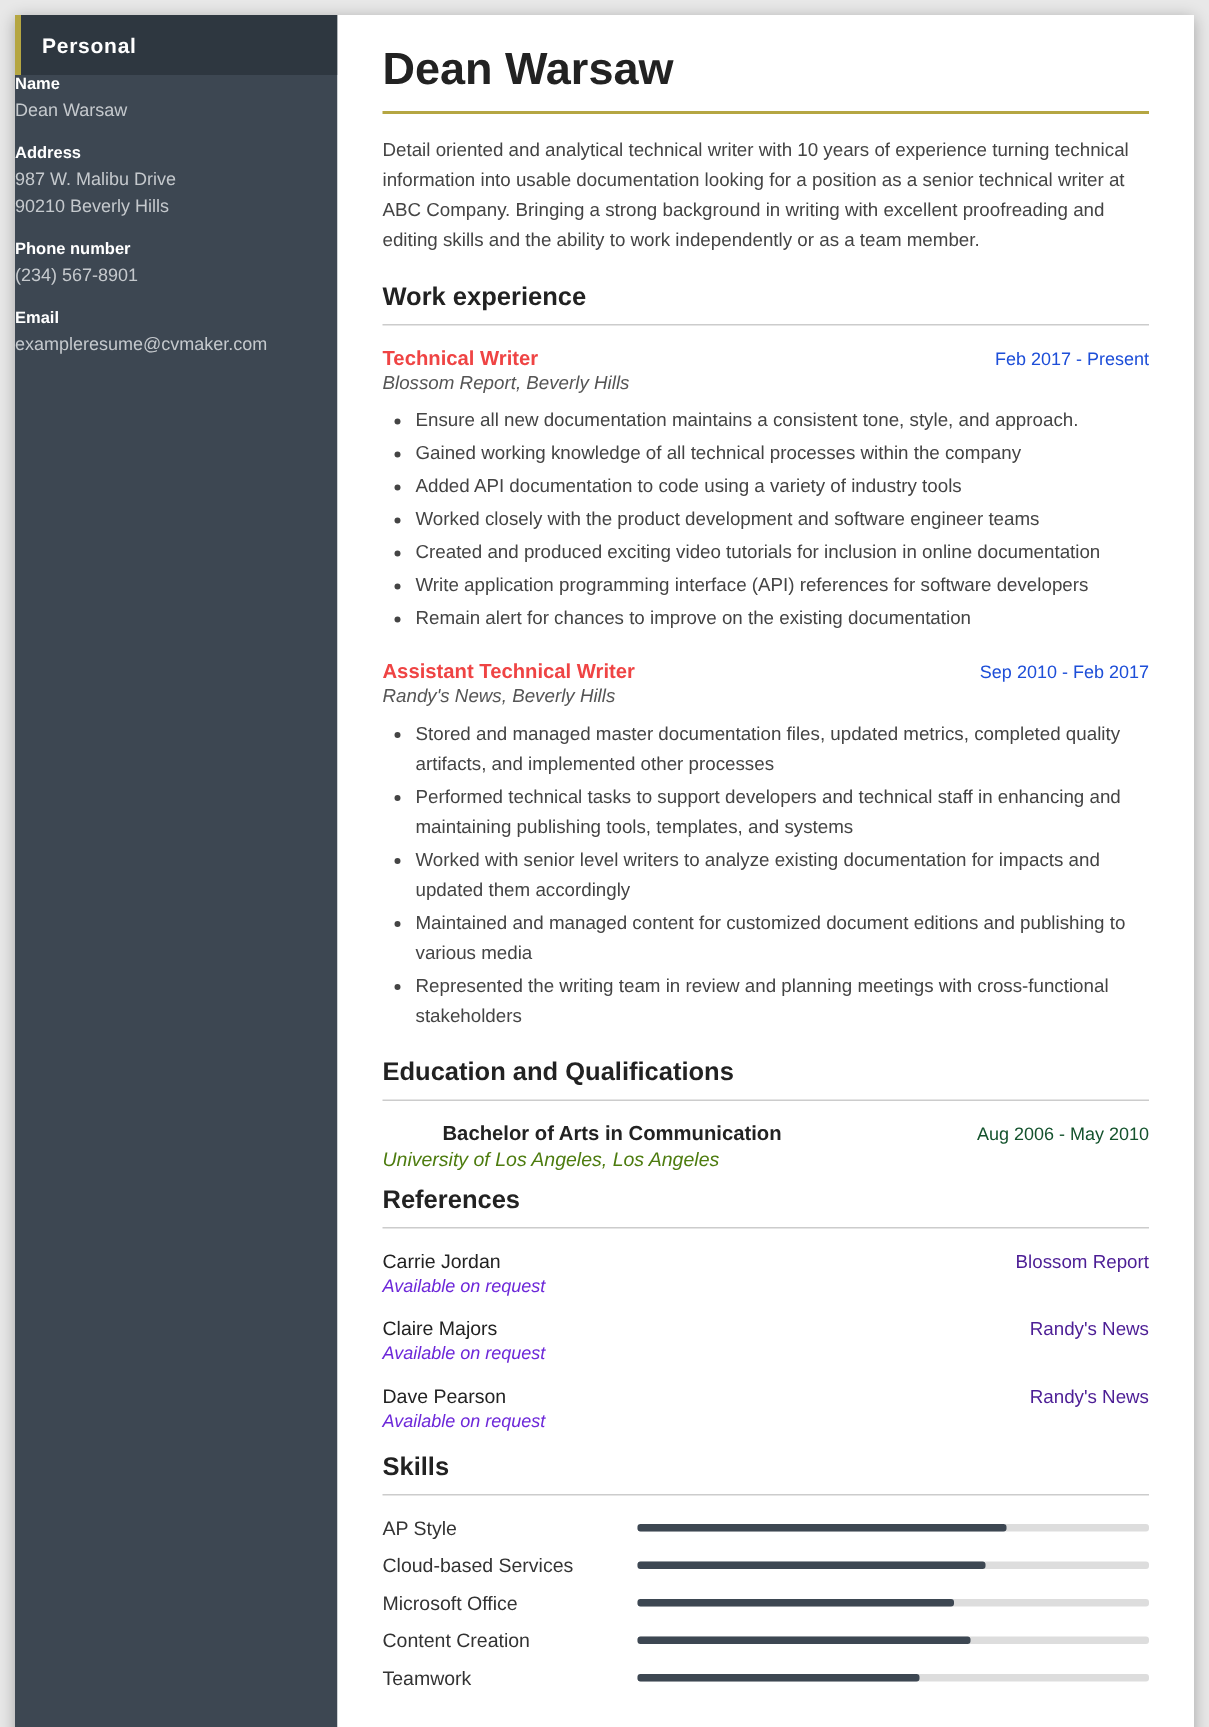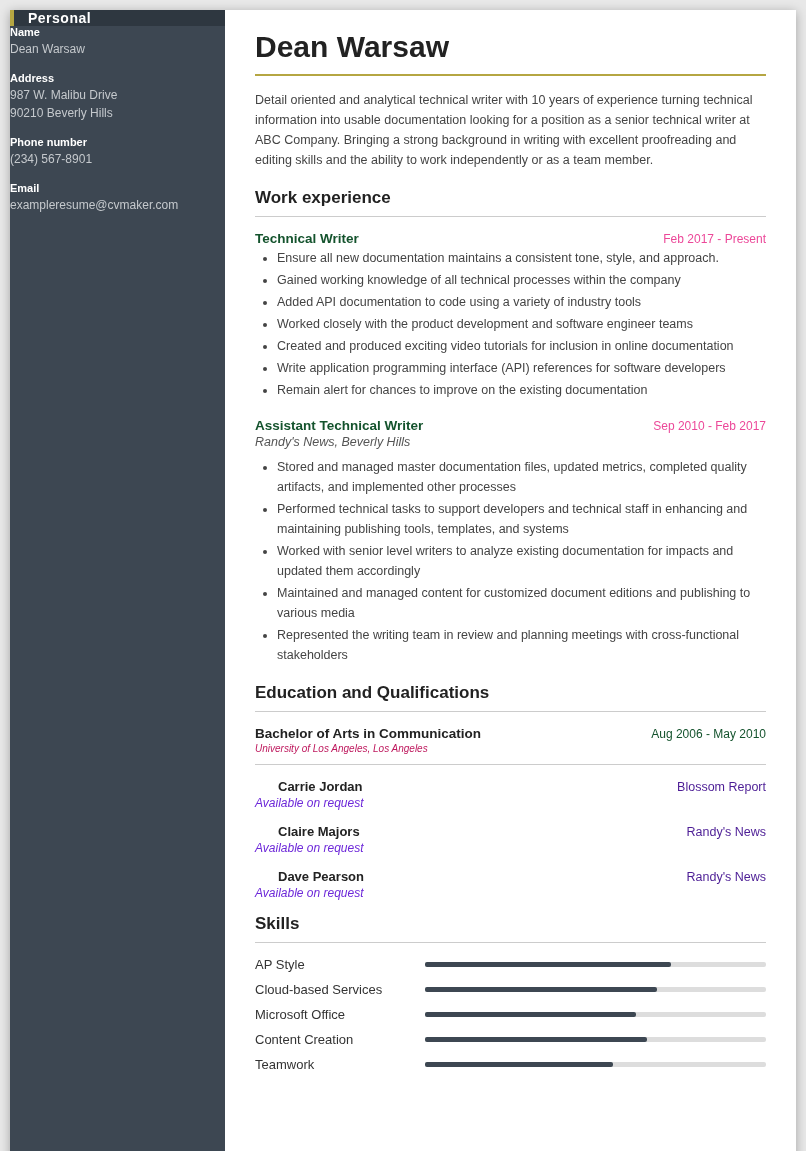--- a/index.html
+++ b/index.html
@@ -23,21 +23,21 @@
     
     .sidebar {
       width: 215px;
       min-width: 215px;
       background: #3d4752;
       color: #ccc;
       padding: 0;
     }
     .sidebar-header {
       background: #2e3740;
-      padding: 0 14px;
+      padding: 12px 14px;
       color: white;
       font-size: 14px;
       font-weight: bold;
       letter-spacing: 0.5px;
       border-left: 4px solid #b5a642;
     }
     .sidebar-content {
     }
     .sidebar-field {
       margin-bottom: 14px;
@@ -86,25 +86,25 @@
     }
     .job-header {
       display: flex;
       justify-content: space-between;
       align-items: baseline;
       margin-bottom: 2px;
     }
     .job-title {
       font-size: 13.5px;
       font-weight: bold;
-      color: #14532d;
+      color: #ef4444;
     }
     .job-dates {
       font-size: 12px;
-      color: #ec4899;
+      color: #1d4ed8;
       white-space: nowrap;
     }
     .job-company {
       font-style: italic;
       color: #555;
       font-size: 12.5px;
       margin-bottom: 8px;
     }
     .job-bullets {
       list-style: disc;
@@ -120,41 +120,41 @@
     .edu-header {
       display: flex;
       justify-content: space-between;
       align-items: baseline;
       margin-bottom: 2px;
     }
     .edu-degree {
       font-size: 13.5px;
       font-weight: bold;
       color: #222;
+      margin-left: 40px;
     }
     .edu-dates {
       font-size: 12px;
       color: #14532d;
     }
     .edu-school {
       font-style: italic;
-      color: #be185d;
-      font-size: 10px;
+      color: #4d7c0f;
+      font-size: 13px;
     }
     .ref-item {
       display: flex;
       justify-content: space-between;
       align-items: baseline;
       margin-bottom: 2px;
     }
     .ref-name {
       font-size: 13px;
-      font-weight: bold;
+      font-weight: normal;
       color: #222;
-      margin-left: 23px;
     }
     .ref-company {
       font-size: 12.5px;
       color: #4c1d95;
     }
     .ref-avail {
       font-style: italic;
       color: #6d28d9;
       font-size: 12px;
       margin-bottom: 14px;
@@ -220,20 +220,21 @@
 
     <div class="section">
       <div class="section-title">Work experience</div>
       <hr class="section-divider">
       <div id="jobs-container">
           <div>
             <div class="job-header">
               <span class="job-title">Technical Writer</span>
               <span class="job-dates">Feb 2017 - Present</span>
             </div>
+            <div class="job-company">Blossom Report, Beverly Hills</div>
             <ul class="job-bullets">
               <li>Ensure all new documentation maintains a consistent tone, style, and approach.</li>
               <li>Gained working knowledge of all technical processes within the company</li>
               <li>Added API documentation to code using a variety of industry tools</li>
               <li>Worked closely with the product development and software engineer teams</li>
               <li>Created and produced exciting video tutorials for inclusion in online documentation</li>
               <li>Write application programming interface (API) references for software developers</li>
               <li>Remain alert for chances to improve on the existing documentation</li>
             </ul>
           </div>
@@ -262,20 +263,21 @@
             <div class="edu-header">
               <span class="edu-degree">Bachelor of Arts in Communication</span>
               <span class="edu-dates">Aug 2006 - May 2010</span>
             </div>
             <div class="edu-school">University of Los Angeles, Los Angeles</div>
           </div>
         </div>
     </div>
 
     <div class="section">
+      <div class="section-title">References</div>
       <hr class="section-divider">
       <div id="refs-container">
           <div>
             <div class="ref-item">
               <span class="ref-name">Carrie Jordan</span>
               <span class="ref-company">Blossom Report</span>
             </div>
             <div class="ref-avail">Available on request</div>
           </div>
           <div>

